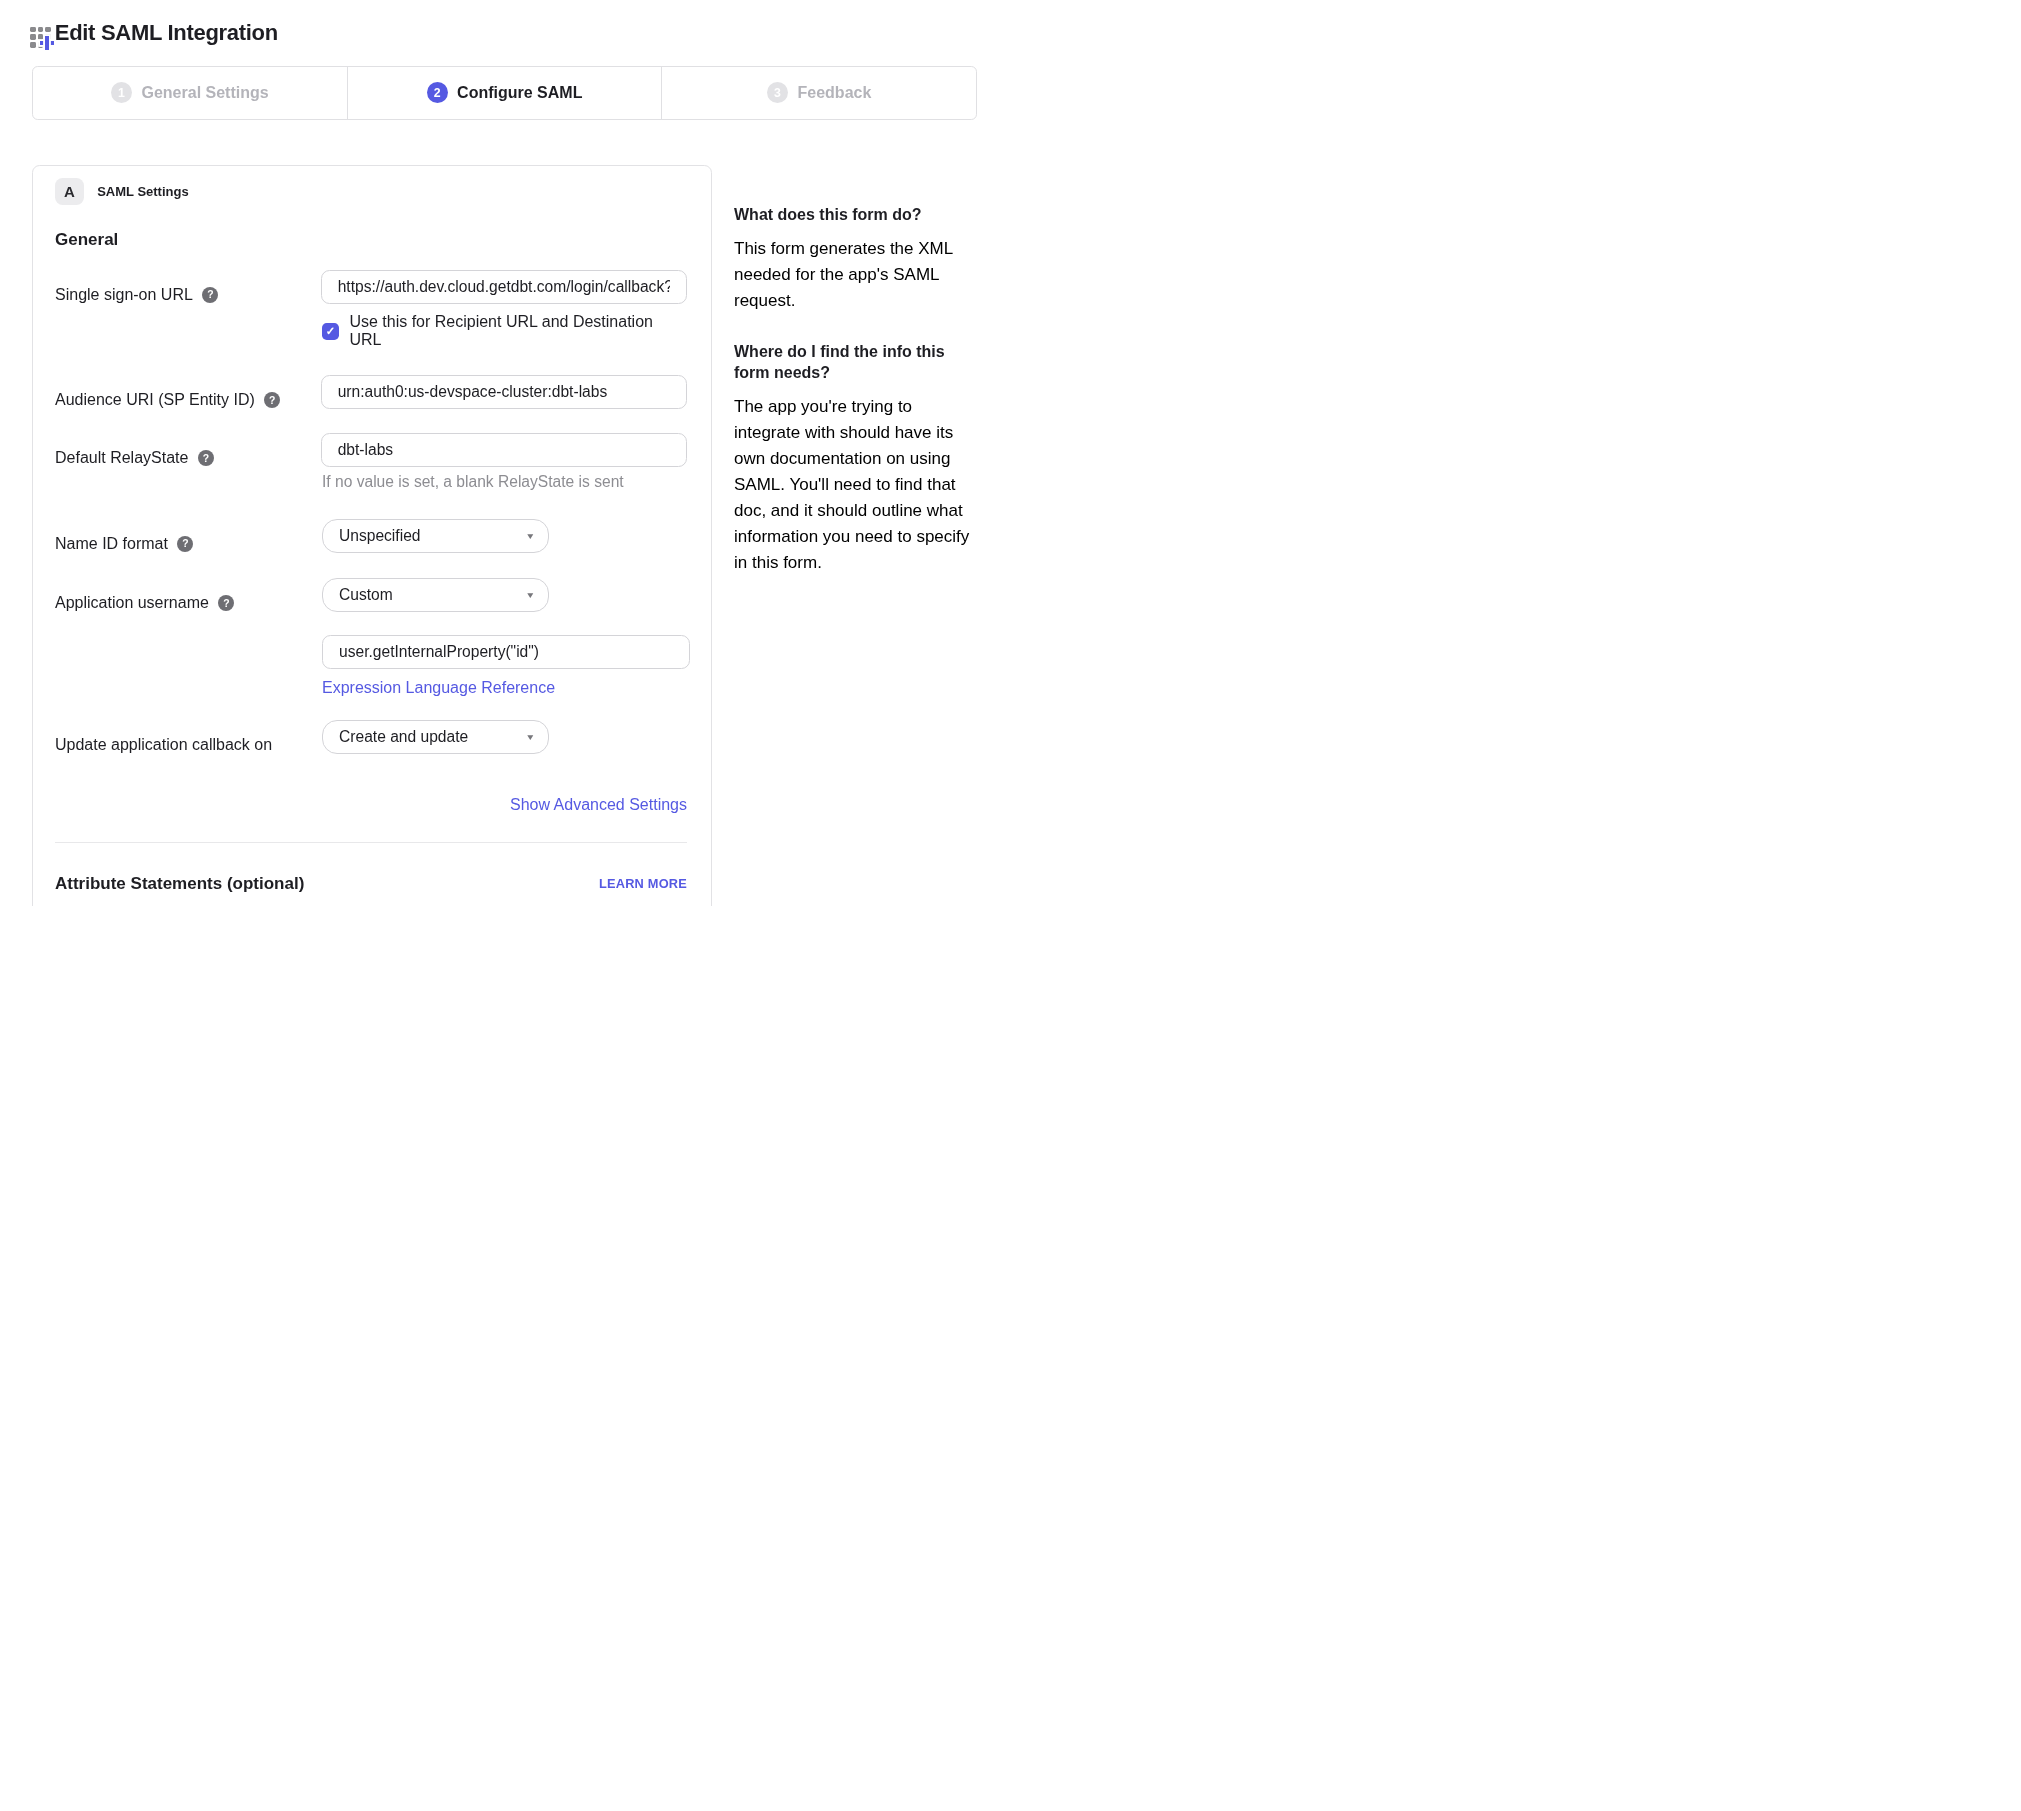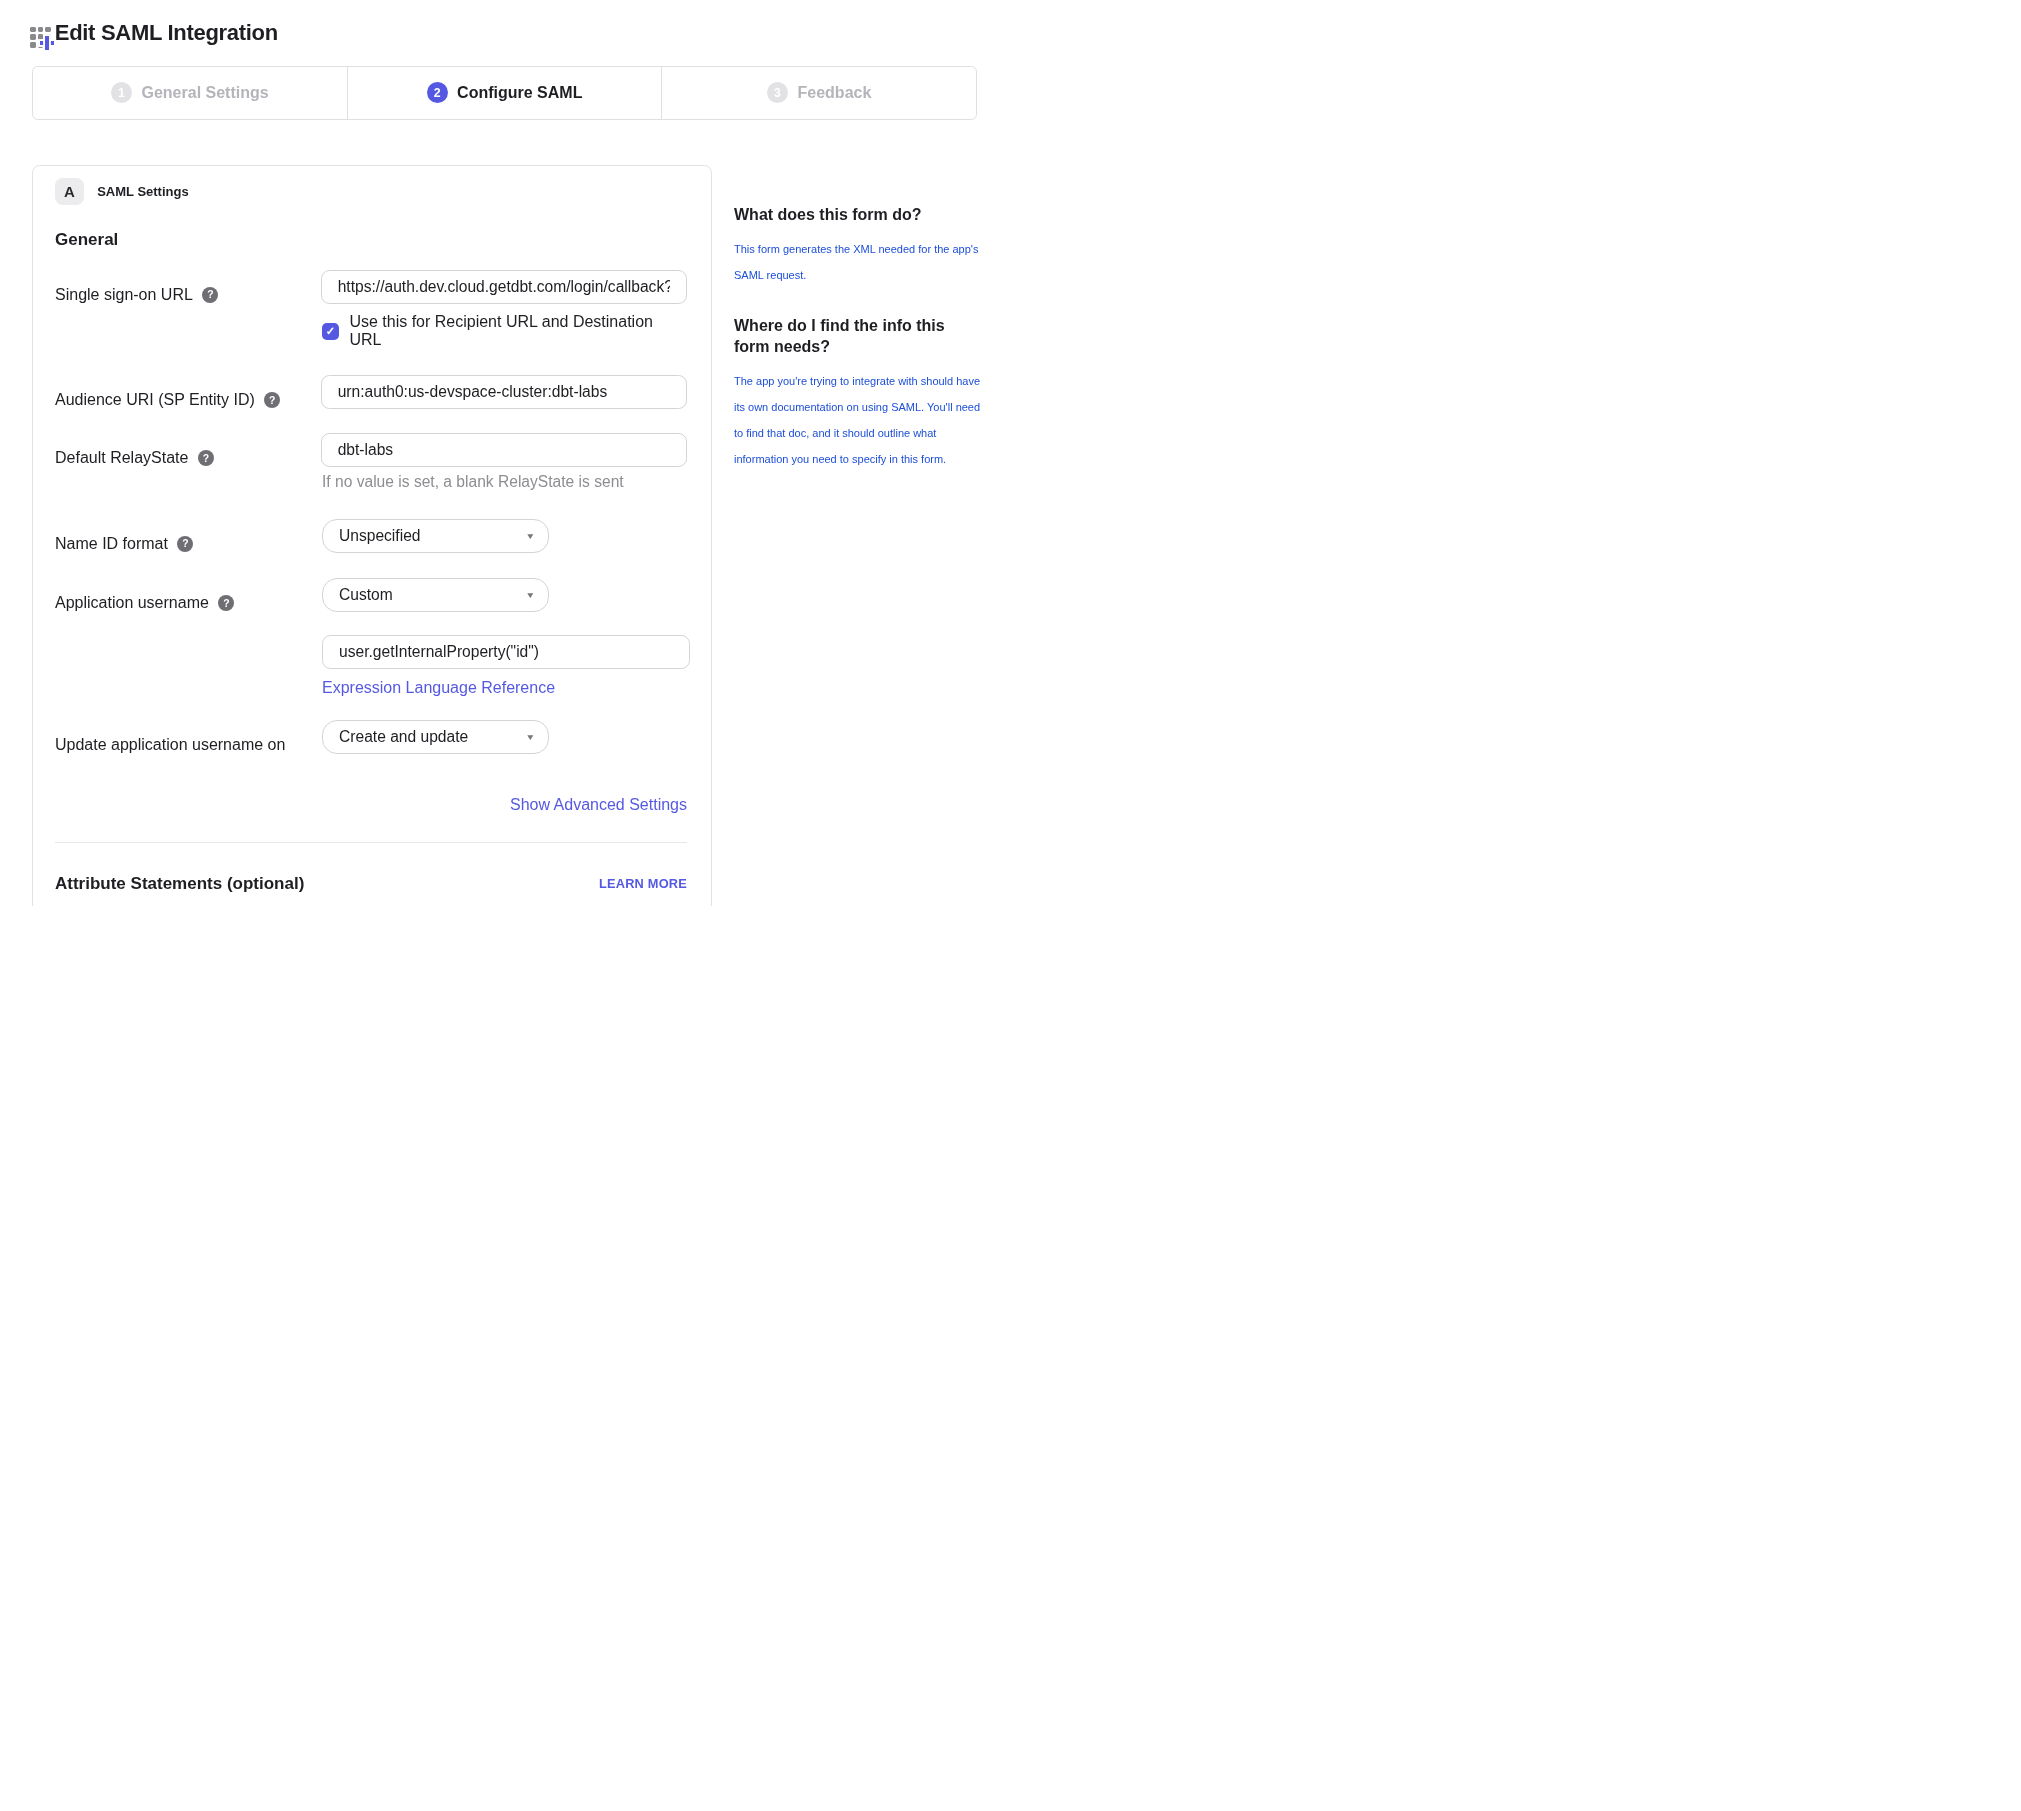--- a/index.html
+++ b/index.html
@@ -72,21 +72,21 @@
   .row-update { margin-top:23px; }
   .adv-row { margin-top:42px; text-align:right; }
   .divider { margin-top:28px; border-top:1.4px solid #e8e8ea; }
   .attr-row { margin-top:31px; display:flex; align-items:center; justify-content:space-between; }
   .attr-h { font-size:17px; font-weight:700; }
   .learn-more { font-size:12.8px; font-weight:700; letter-spacing:0.2px; color:#5559e2; cursor:pointer; }
 
   
   .sidebar { margin-left:22px; width:248px; padding-top:39px; }
   .sb-q { font-size:16px; font-weight:700; line-height:21px; }
-  .sb-a { margin-top:11.4px; font-size:11px; line-height:26px; color:#1d4ed8; }
+  .sb-a { margin-top:11.4px; font-size:17px; line-height:26px; color:#000000; }
   .sb-q2 { margin-top:26.5px; }
 </style>
 </head>
 <body>
 
 <div class="page">
 
   <div class="header">
     <div class="app-icon">
       <div class="grid">
@@ -190,21 +190,21 @@
         </div>
       </div>
 
       
       <input class="tinput expr-input" type="text" value="user.getInternalProperty(&quot;id&quot;)" style="">
       <a class="link expr-link">Expression Language Reference</a>
 
       
       <div class="frow row-update">
         <div class="flabel">
-          <span>Update application username on</span>
+          <span>Update application callback on</span>
         </div>
         <div class="select">
           <span>Create and update</span>
           <span class="caret">▼</span>
         </div>
       </div>
 
       <div class="adv-row">
         <a class="link">Show Advanced Settings</a>
       </div>

